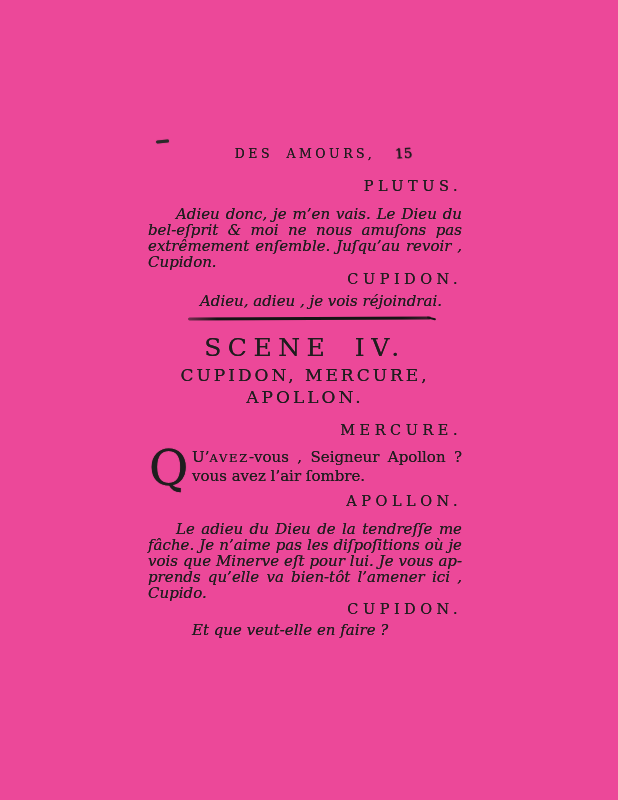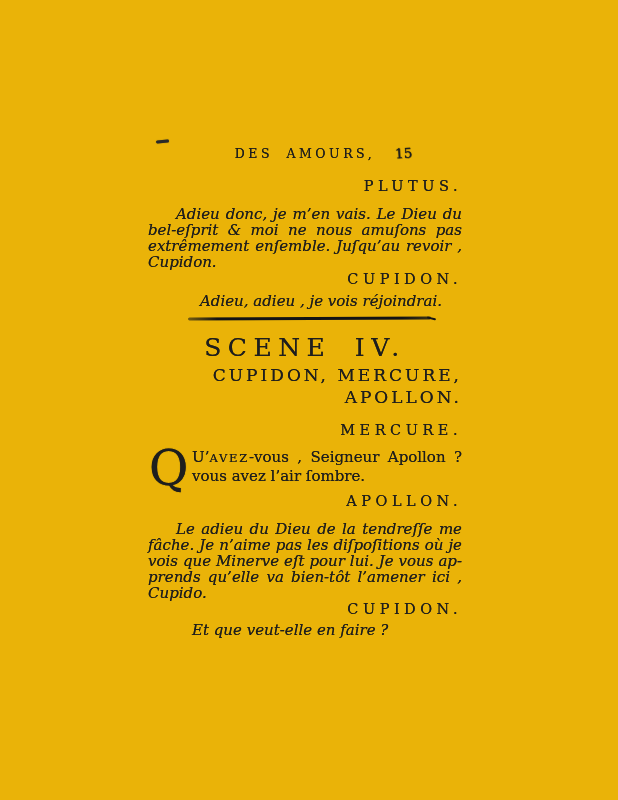--- a/index.html
+++ b/index.html
@@ -1,17 +1,17 @@
 <!DOCTYPE html>
 <html><head>
 <meta charset="utf-8">
 <style>
   html,body{margin:0;padding:0;background:#ffffff;}
   .page{
-    position:relative;width:618px;height:800px;background:#eab308;
+    position:relative;width:618px;height:800px;background:#ec4899;
     font-family:"DejaVu Serif", serif;color:#1e1e1e;overflow:hidden;
   }
   .blk{position:absolute;left:148px;width:314px;}
   .ink{text-shadow:0 0 .55px rgba(25,25,25,.85);}
   
   .header-row{top:146px;height:18px;}
   .running-header{
     text-align:center;font-size:12.5px;letter-spacing:3.5px;word-spacing:6px;
   }
   .folio{
@@ -38,21 +38,21 @@
     border-radius:2px;transform:rotate(-.25deg);
   }
   .rule::after{
     content:"";position:absolute;right:-5px;top:1px;width:9px;height:2px;
     background:#161616;transform:rotate(14deg);border-radius:1px;
   }
   .scene-heading{
     top:333px;text-align:center;font-size:25px;letter-spacing:6.5px;word-spacing:9px;
   }
   .chars-line{
-    text-align:right;font-size:17px;letter-spacing:3px;line-height:19px;
+    text-align:center;font-size:17px;letter-spacing:3px;line-height:19px;
   }
   
   .dropcap-speech{position:relative;font-size:15px;line-height:18px;}
   .dropcap{
     position:absolute;left:1px;top:1px;font-size:48px;line-height:38px;
     text-shadow:0 0 .7px rgba(20,20,20,.9);
   }
   .dropcap-speech .line{padding-left:44px;min-height:18px;}
   .smallcaps{font-size:11.5px;letter-spacing:1.8px;}
   .indent-dialog-a{padding-left:52px;}

